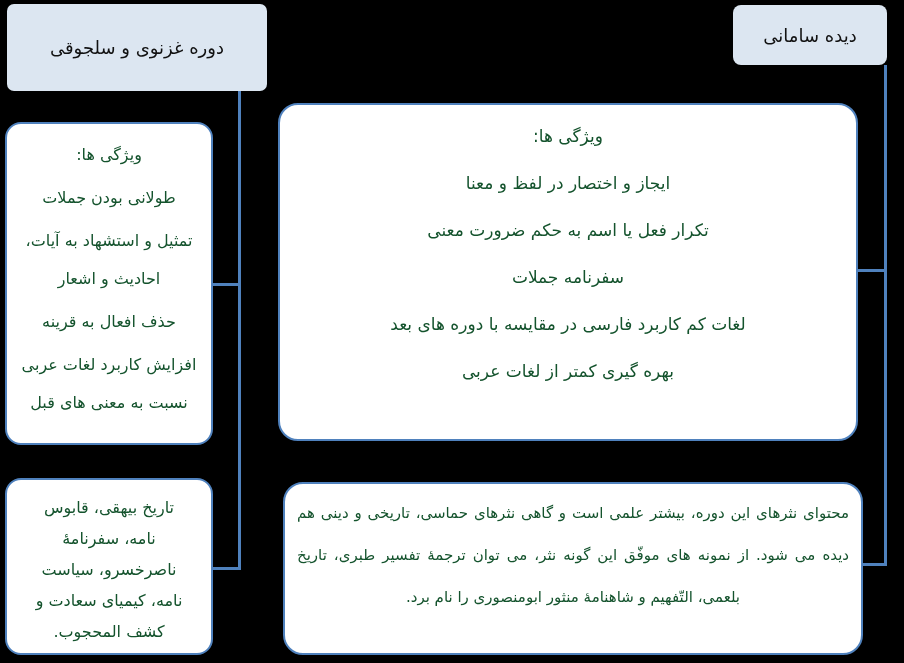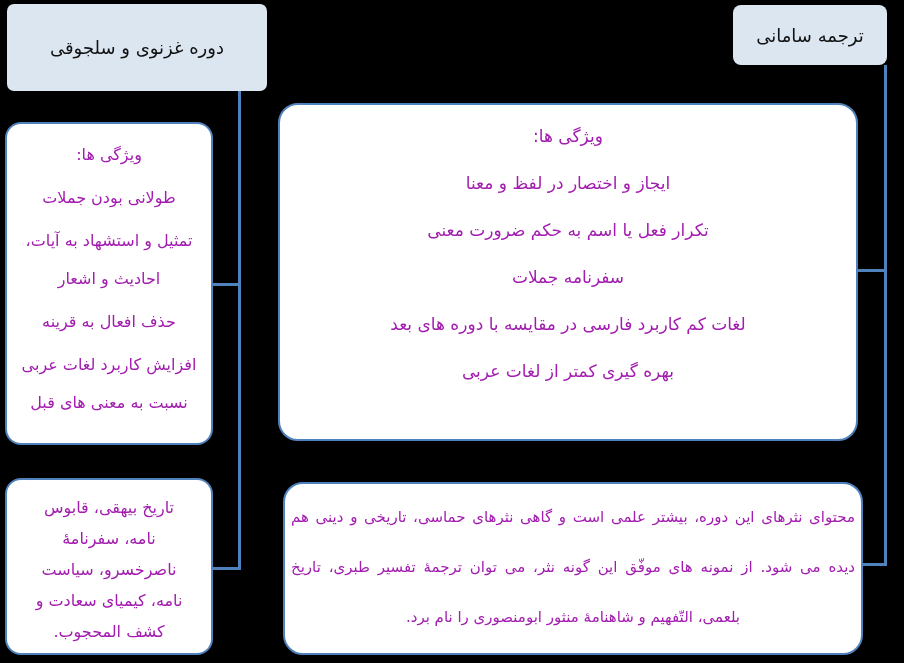--- a/index.html
+++ b/index.html
@@ -26,21 +26,21 @@
     justify-content: center;
     color: #111111;
     font-size: 18px;
   }
   .round-box {
     position: absolute;
     background: #ffffff;
     border: 2px solid #4f81bd;
     border-radius: 20px;
     box-sizing: border-box;
-    color: #a21caf;
+    color: #14532d;
   }
   .features-mid {
     text-align: center;
     font-size: 17px;
     padding: 8px 16px;
   }
   .features-mid .line { line-height: 47px; }
   .features-left {
     border-radius: 16px;
     text-align: center;
@@ -50,37 +50,37 @@
   .features-left .line { line-height: 38px; margin-bottom: 5px; }
   .works-box {
     border-radius: 16px;
     text-align: center;
     font-size: 16px;
     line-height: 31px;
     padding: 12px 24px;
   }
   .content-box {
     font-size: 15px;
-    line-height: 50px;
-    padding: 8px 6px;
+    line-height: 42px;
+    padding: 8px 12px;
     text-align: justify;
     text-align-last: center;
   }
   .connector {
     position: absolute;
     background: #4f81bd;
   }
 </style>
 </head>
 <body>
 
 <div class="stage">
 
   <div class="header-box" style="left:733px; top:5px; width:154px; height:60px;">
-    <span>ترجمه سامانی</span>
+    <span>دیده سامانی</span>
   </div>
 
   <div class="round-box features-mid" style="left:278px; top:103px; width:580px; height:338px;">
     <div class="line">ویژگی ها:</div>
     <div class="line">ایجاز و اختصار در لفظ و معنا</div>
     <div class="line">تکرار فعل یا اسم به حکم ضرورت معنی</div>
     <div class="line">سفرنامه جملات</div>
     <div class="line">لغات کم کاربرد فارسی در مقایسه با دوره های بعد</div>
     <div class="line">بهره گیری کمتر از لغات عربی</div>
   </div>

